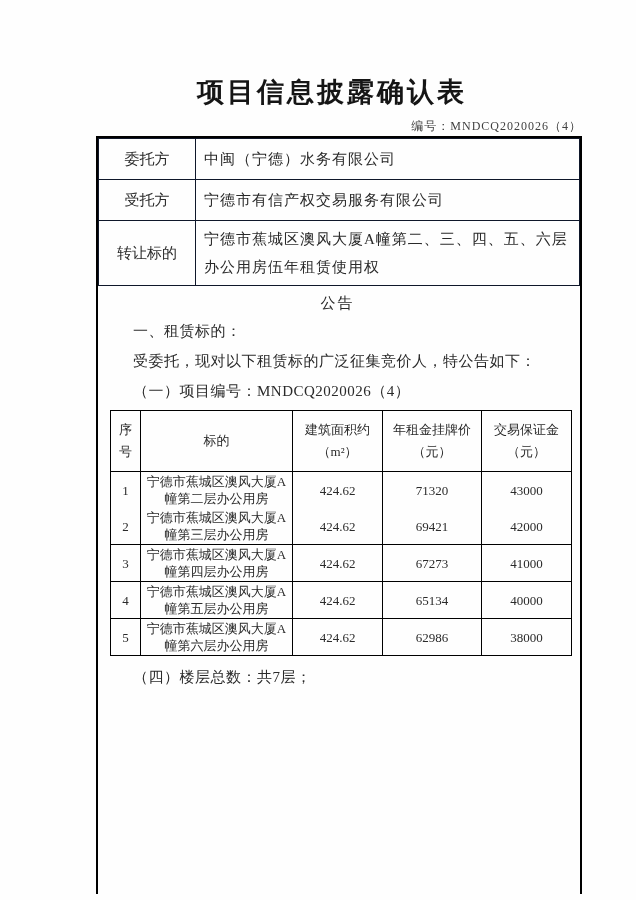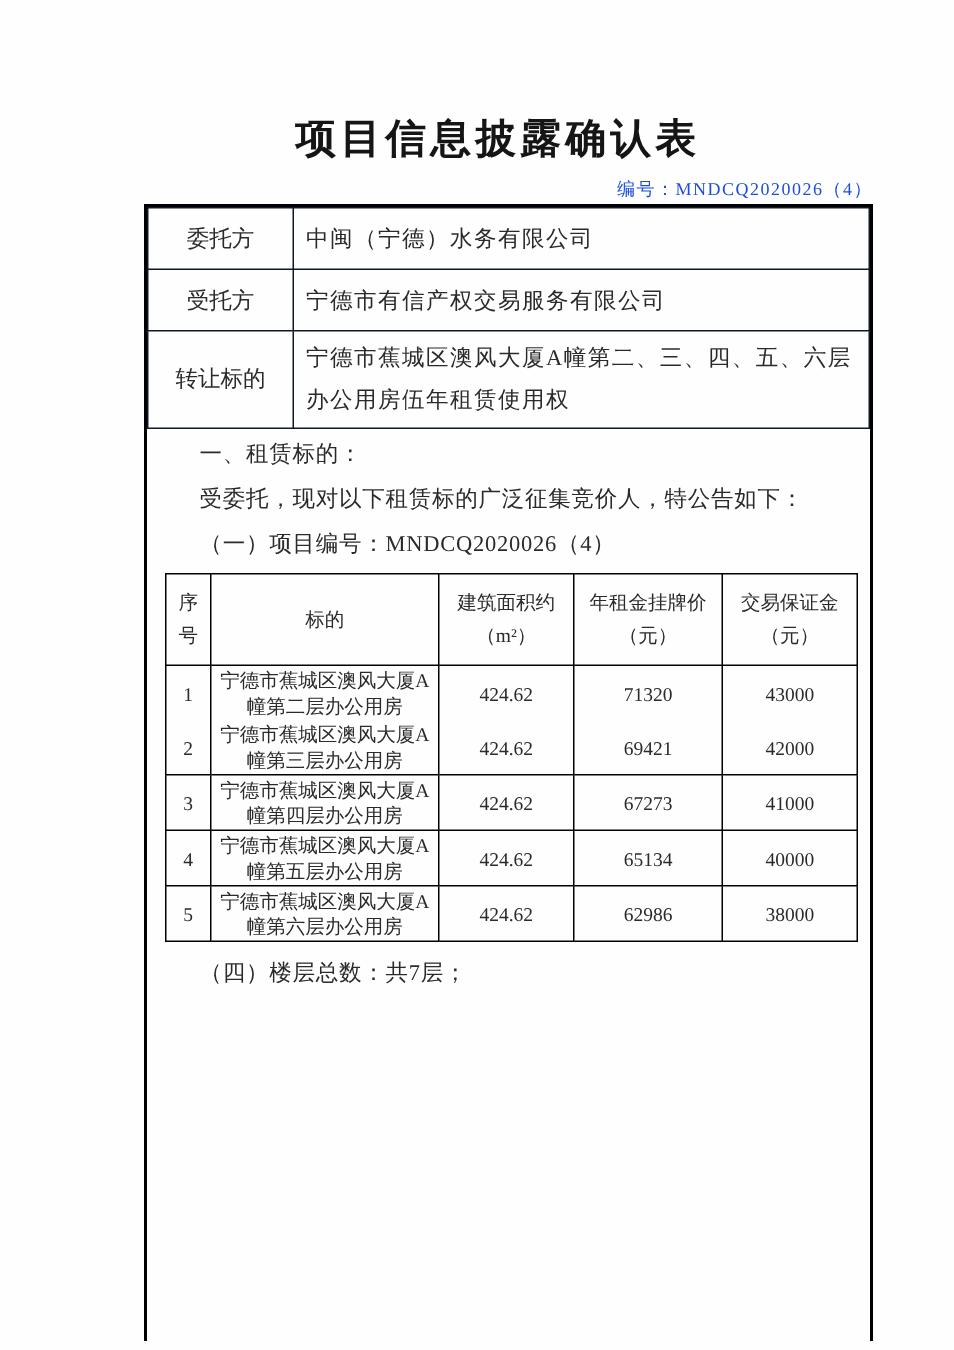--- a/index.html
+++ b/index.html
@@ -7,21 +7,21 @@
     width:636px;height:900px;background:#fefefe;position:relative;
     font-family:"Liberation Serif","DejaVu Serif",serif;color:#222;
     overflow:hidden;
   }
   .doc-title{
     text-align:center;font-size:27px;font-weight:bold;letter-spacing:3px;
     color:#151515;margin:0;padding-top:74px;padding-left:28px;
   }
   .doc-number{
     width:486px;margin:8px 0 1px 96px;text-align:right;
-    font-size:12px;color:#1d4ed8;letter-spacing:1px;
+    font-size:12px;color:#404040;letter-spacing:1px;
   }
   .outer{
     margin-left:96px;width:486px;height:758px;box-sizing:border-box;
     border:2px solid #000;border-bottom:none;
   }
   
   .info-table{width:100%;border-collapse:collapse;font-size:15px;color:#2a2a2a;table-layout:fixed;}
   .info-table td{border:1px solid #0f172a;padding:2px 8px;}
   .info-table td.lbl{width:88px;text-align:center;padding:2px 4px;}
   .info-table tr.r1 td,.info-table tr.r2 td{height:36px;}
@@ -66,20 +66,21 @@
           <td class="val">宁德市有信产权交易服务有限公司</td>
         </tr>
         <tr class="r3">
           <td class="lbl">转让标的</td>
           <td class="val">宁德市蕉城区澳风大厦A幢第二、三、四、五、六层办公用房伍年租赁使用权</td>
         </tr>
       </tbody>
     </table>
 
     <div class="announce">
+      <div class="announce-heading">公告</div>
       <p>一、租赁标的：</p>
       <p>受委托，现对以下租赁标的广泛征集竞价人，特公告如下：</p>
       <p>（一）项目编号：MNDCQ2020026（4）</p>
 
       <table class="listing">
         <colgroup>
           <col class="c-seq">
             <col class="c-name">
             <col class="c-area">
             <col class="c-rent">

